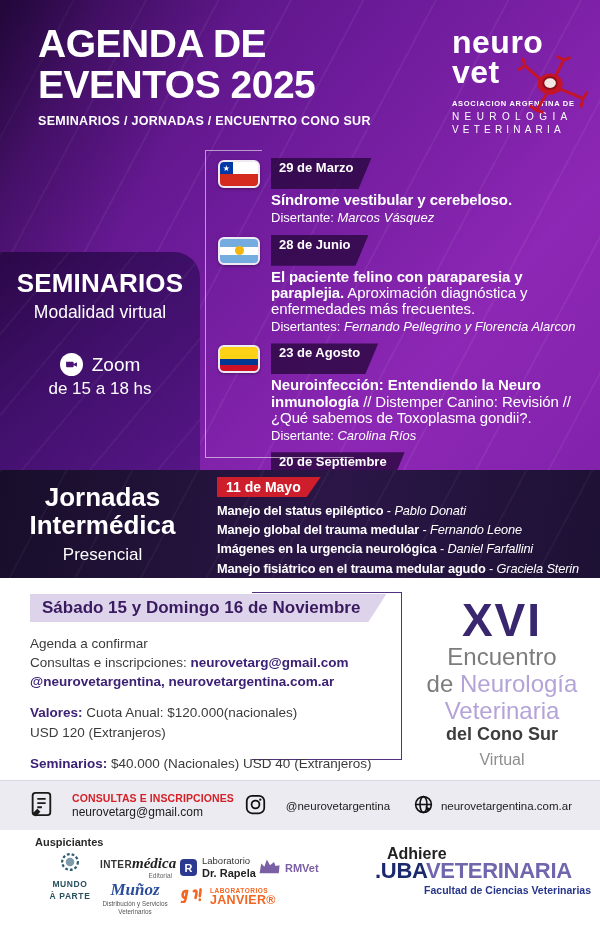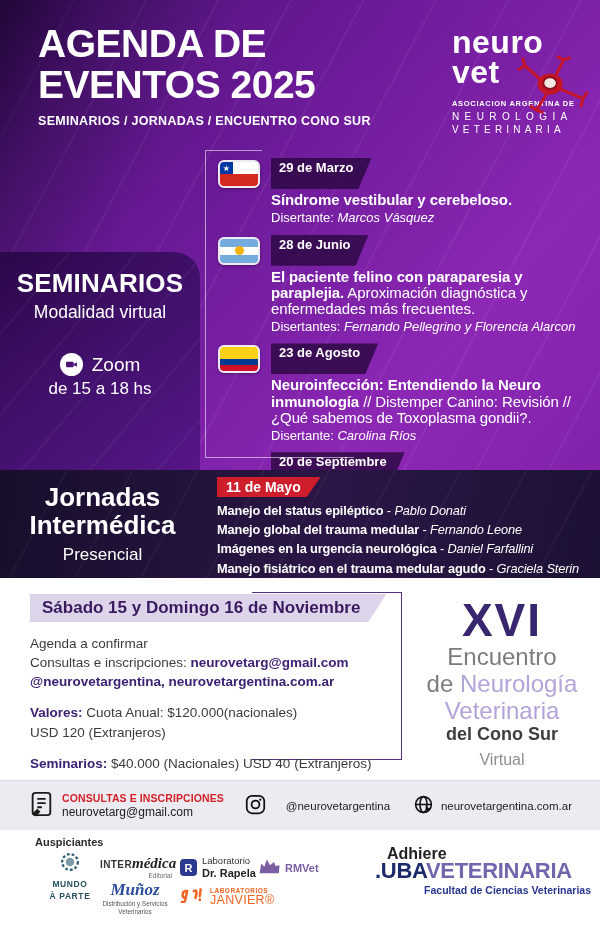--- a/index.html
+++ b/index.html
@@ -88,21 +88,21 @@
   .encuentro { position:absolute; left:412px; top:597px; width:180px; text-align:center; }
   .enc-numeral { font-size:46px; font-weight:700; color:#38266e; letter-spacing:2px; line-height:1; }
   .enc-line { font-size:24px; color:#7c7c7c; line-height:1.13; }
   .enc-accent { color:#b3a3d9; }
   .enc-cono { font-size:18px; font-weight:700; color:#3d3d3d; line-height:1.1; margin-top:1px; }
   .enc-virtual { font-size:16px; color:#8e8e8e; margin-top:6px; }
 
   
   .contact-bar { position:absolute; left:0; top:780px; width:600px; height:50px; background:#edebf2;
     border-top:1px solid #dcd7e4; display:flex; align-items:center; padding:0 28px; }
-  .contact-left { display:flex; align-items:center; gap:8px; width:232px; }
+  .contact-left { display:flex; align-items:center; gap:18px; width:232px; }
   .contact-label { color:#d42127; font-weight:700; font-size:10.5px; letter-spacing:0.1px; }
   .contact-email { font-size:12px; color:#1c1c1c; margin-top:1px; }
   .ig-group, .web-group { display:flex; align-items:center; gap:7px; font-size:11.5px; color:#1c1c1c; }
   .ig-group { width:180px;gap:20px; }
 
   
   .sponsors-label { position:absolute; left:35px; top:836px; font-size:11px; font-weight:700; color:#2a2a2a; }
   .mundo { position:absolute; left:46px; top:850px; width:48px; text-align:center; }
   .mundo-name { font-size:8.5px; font-weight:700; color:#27505e; letter-spacing:0.6px; line-height:1.3; margin-top:1px; }
   .intermedica { position:absolute; left:100px; top:854px; width:72px; }
@@ -114,21 +114,21 @@
     font-size:11px; display:flex; align-items:center; justify-content:center; }
   .rapela-l1 { font-size:9.5px; color:#333; line-height:1.15; }
   .rapela-l2 { font-size:11px; font-weight:700; color:#222; line-height:1.15; }
   .rmvet { position:absolute; left:258px; top:857px; display:flex; gap:3px; align-items:center; }
   .rmvet-name { font-size:11px; color:#7b5fa5; font-weight:700; }
   .munoz { position:absolute; left:102px; top:881px; width:66px; text-align:center; }
   .munoz-name { font-family:"Liberation Serif","DejaVu Serif",serif; font-style:italic; font-weight:700; font-size:17px; color:#2b4d9b; line-height:1; }
   .munoz-tag { font-size:6.3px; color:#555; line-height:1.25; margin-top:2px; }
   .janvier { position:absolute; left:180px; top:886px; display:flex; gap:4px; align-items:center; }
   .janvier-l1 { font-size:6.5px; color:#f26522; letter-spacing:0.5px; font-weight:700; }
-  .janvier-l2 { font-size:12.5px; color:#f26522; font-weight:400; letter-spacing:0.3px; line-height:1; }
+  .janvier-l2 { font-size:12.5px; color:#f26522; font-weight:700; letter-spacing:0.3px; line-height:1; }
   .adhiere-label { position:absolute; left:387px; top:845px; font-size:16px; font-weight:700; color:#222; }
   .uba { position:absolute; left:375px; top:860px; width:216px; }
   .uba-main { font-size:22px; line-height:1; letter-spacing:-0.3px; white-space:nowrap; }
   .uba-bold { color:#1b2a6b; font-weight:700; }
   .uba-rest { color:#6f66ad; font-weight:700; }
   .uba-sub { font-size:10.5px; font-weight:700; color:#27358c; text-align:right; margin-top:2px; }
 </style>
 </head>
 <body>
 

